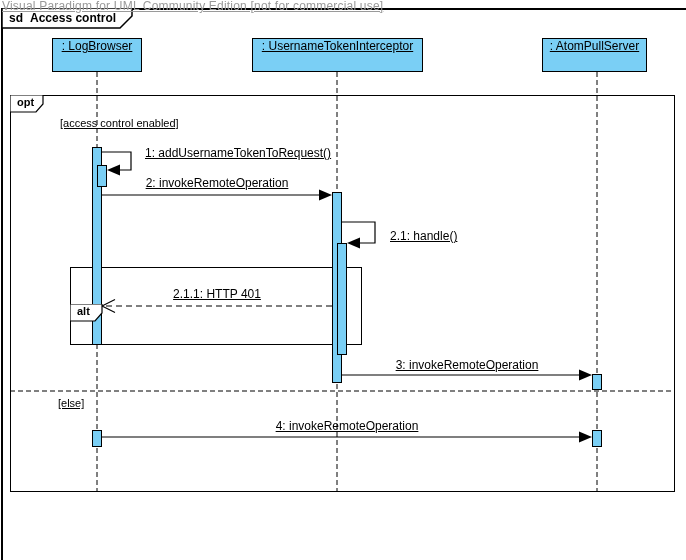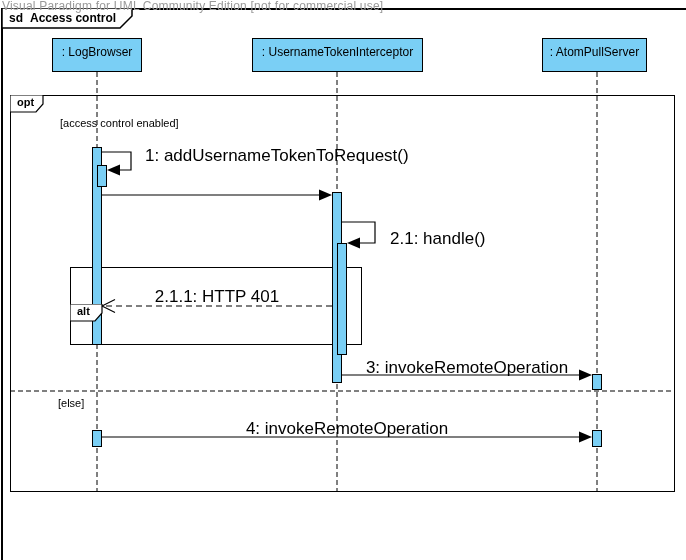--- a/index.html
+++ b/index.html
@@ -1,30 +1,30 @@
 <!DOCTYPE html>
 <html><head>
 <meta charset="utf-8">
 <style>
   html,body{margin:0;padding:0;background:#fff;}
   #stage{position:relative;width:686px;height:560px;background:#fff;overflow:hidden;
          font-family:"Liberation Sans",sans-serif;color:#000;}
-  .abs{position:absolute;}
+  .abs{position:absolute;text-decoration:underline;}
   .frame-border{border:2px solid #000;z-index:0;}
   .watermark{font-size:12px;color:#9a9a9a;white-space:nowrap;z-index:6;letter-spacing:.2px;}
   .actor{background:#7ACFF5;border:1px solid #000;box-sizing:border-box;text-align:center;
-         font-size:12px;padding-top:6px;z-index:3;}
+         font-size:12px;z-index:3;}
   .activation{background:#7ACFF5;border:1px solid #000;box-sizing:border-box;z-index:3;}
   .fragment{border:1px solid #000;box-sizing:border-box;z-index:2;background:transparent;}
   .pent-label{z-index:5;text-align:center;}
   .pent-label .txt{position:absolute;left:7px;top:1px;font-size:11px;font-weight:bold;}
   .sd-title .txt{position:absolute;left:8px;top:3px;font-size:12px;white-space:nowrap;}
   .sd-title .txt b{margin-right:7px;}
   .guard{font-size:11px;z-index:5;white-space:nowrap;padding-left:10px;}
-  .msg-label{font-size:17px;z-index:5;white-space:nowrap;}
+  .msg-label{font-size:12px;z-index:5;white-space:nowrap;}
   .center{text-align:center;}
   svg.layer{position:absolute;left:0;top:0;z-index:1;}
   svg.msgs{z-index:4;}
   .note{z-index:5;}
   .note .note-text{position:absolute;left:8px;top:4px;font-family:"Liberation Mono","DejaVu Sans Mono",monospace;
         font-size:11px;line-height:14px;white-space:pre;}
 </style>
 </head>
 <body>
 
@@ -101,19 +101,20 @@
     <line x1="342" y1="375" x2="580" y2="375" stroke="#000" stroke-width="1.2"></line>
     <polygon points="592,375 579,369.5 579,380.5" fill="#000"></polygon>
 
     <line x1="10" y1="391" x2="675" y2="391" stroke="#000" stroke-width="1" stroke-dasharray="5,3"></line>
 
     <line x1="102" y1="437" x2="580" y2="437" stroke="#000" stroke-width="1.2"></line>
     <polygon points="592,437 579,431.5 579,442.5" fill="#000"></polygon>
   </svg>
 
   <div class="abs msg-label" style="left:145px;top:146px;">1: addUsernameTokenToRequest()</div>
+  <div class="abs msg-label center" style="left:102px;top:176px;width:230px;">2: invokeRemoteOperation</div>
   <div class="abs msg-label" style="left:390px;top:229px;">2.1: handle()</div>
   <div class="abs msg-label center" style="left:102px;top:287px;width:230px;">2.1.1: HTTP 401</div>
   <div class="abs msg-label center" style="left:342px;top:358px;width:250px;">3: invokeRemoteOperation</div>
   <div class="abs msg-label center" style="left:102px;top:419px;width:490px;">4: invokeRemoteOperation</div>
 
 
 </div>
 
 </body></html>

